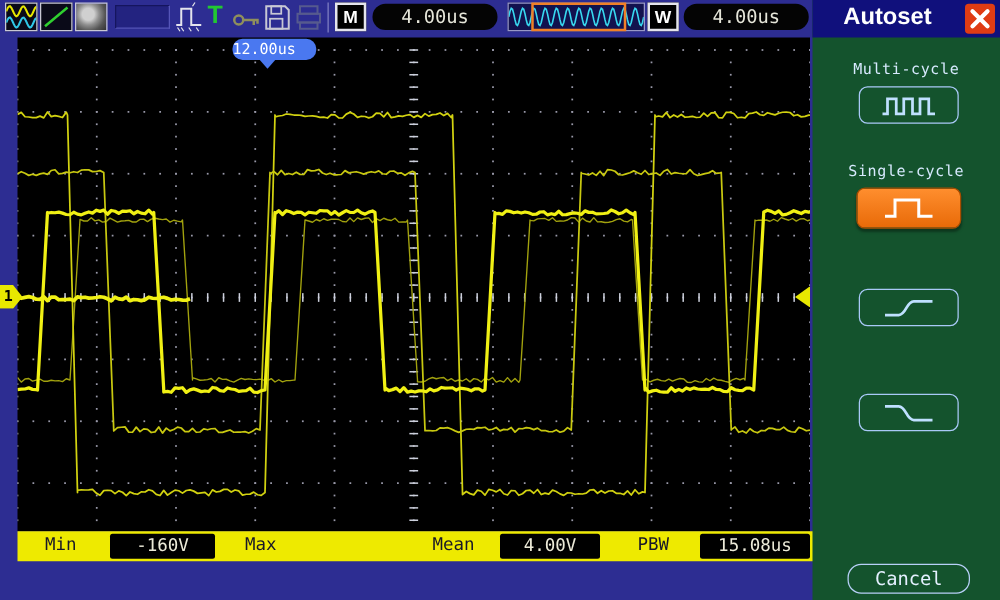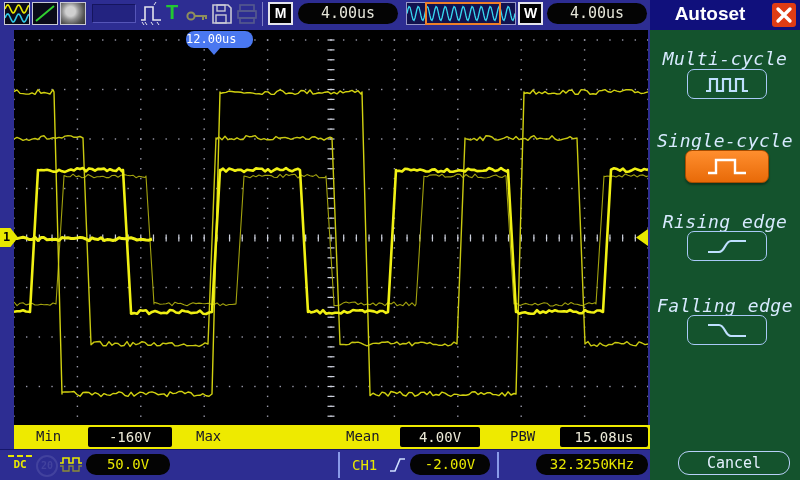--- a/index.html
+++ b/index.html
@@ -45,27 +45,27 @@
   .spill{position:absolute;background:#040404;border-radius:10px;color:#e8e800;font-size:14px;
          height:21px;line-height:21px;text-align:center;top:4px;}
   .sdiv{position:absolute;top:2px;width:2px;height:26px;background:#8a9ae8;}
   .ch1{position:absolute;left:352px;top:7px;color:#e8e800;font-size:14px;}
   
   .panel{position:absolute;left:650px;top:0;width:150px;height:480px;background:#14532d;}
   .phead{position:absolute;left:0;top:0;width:150px;height:30px;background:#10107c;}
   .ptitle{position:absolute;left:0;top:3px;width:120px;text-align:center;color:#fff;
           font:bold 19px "Liberation Sans",sans-serif;}
   .xbtn{position:absolute;left:122px;top:3px;width:24px;height:24px;background:#e03c14;border-radius:3px;}
-  .plabel{position:absolute;width:150px;text-align:center;color:#d8eaff;font-size:18px;letter-spacing:0.5px;font-style:italic;}
+  .plabel{position:absolute;width:150px;text-align:center;color:#d8eaff;font-size:12px;letter-spacing:0.5px;}
   .pbtn{position:absolute;left:37px;width:80px;height:30px;border:1px solid #a9c9f7;border-radius:7px;
         box-sizing:border-box;text-align:center;}
   .pbtn svg{margin-top:3px;}
   .pbtn.sel{left:35px;width:84px;height:33px;background:linear-gradient(#ff8e2e,#e86a08);
             border:1px solid #a84c00;box-shadow:0 2px 2px rgba(0,0,0,.35);}
-  .cancel{position:absolute;left:28px;top:451px;width:112px;height:24px;border:1px solid #b8d0f8;border-radius:11px;
+  .cancel{position:absolute;left:28px;top:451px;width:98px;height:24px;border:1px solid #b8d0f8;border-radius:11px;
           box-sizing:border-box;color:#e4f0ff;font-size:15px;text-align:center;line-height:22px;}
 </style>
 </head>
 <body>
 
 <div class="screen">
 
   <div class="toolbar">
     <div class="ibox" style="left:4px">
       <svg width="24" height="21">
@@ -1064,41 +1064,20 @@
   <div class="mbar">
     <span class="mlabel" style="left:22px">Min</span>
     <span class="mval" style="left:74px;width:84px">-160V</span>
     <span class="mlabel" style="left:182px">Max</span>
     <span class="mlabel" style="left:332px">Mean</span>
     <span class="mval" style="left:386px;width:80px">4.00V</span>
     <span class="mlabel" style="left:496px">PBW</span>
     <span class="mval" style="left:546px;width:88px">15.08us</span>
   </div>
 
-  <div class="sbar">
-    <div class="dc">DC</div>
-    <div class="bw20">20</div>
-    <span style="position:absolute;left:59px;top:5px">
-      <svg width="24" height="19">
-          <path d="M1,8 h3 v-5 h6 v5 h4 v-5 h6 v5 h3" fill="none" stroke="#e8e800" stroke-width="1.6"></path>
-        <path d="M1,11 h3 v5 h6 v-5 h4 v5 h6 v-5 h3" fill="none" stroke="#8a8a38" stroke-width="1.4"></path>
-        </svg>
-    </span>
-    <div class="spill" style="left:86px;width:84px">50.0V</div>
-    <div class="sdiv" style="left:338px"></div>
-    <span class="ch1">CH1</span>
-    <span style="position:absolute;left:388px;top:5px">
-      <svg width="20" height="20">
-          <polyline points="2,16 7,16 12,4 17,4" fill="none" stroke="#cfe0ff" stroke-width="1.6"></polyline>
-        </svg>
-    </span>
-    <div class="spill" style="left:410px;width:80px">-2.00V</div>
-    <div class="sdiv" style="left:497px"></div>
-    <div class="spill" style="left:536px;width:112px">32.3250KHz</div>
-  </div>
 
   <div class="panel">
     <div class="phead">
       <div class="ptitle">Autoset</div>
       <div class="xbtn">
         <svg width="24" height="24">
           <path d="M6,6 L18,18 M18,6 L6,18" stroke="#fff" stroke-width="3.4" stroke-linecap="round"></path>
           </svg>
       </div>
     </div>
@@ -1110,28 +1089,26 @@
         </svg>
     </div>
 
     <div class="plabel" style="top:130px">Single-cycle</div>
     <div class="pbtn sel" style="top:150px">
       <svg width="46" height="25">
         <polyline points="4,19 12,19 12,6 31,6 31,19 42,19" fill="none" stroke="#fff" stroke-width="2.4"></polyline>
         </svg>
     </div>
 
-    <div class="plabel" style="top:211px">Rising edge</div>
     <div class="pbtn" style="top:231px">
       <svg width="46" height="23">
         <path d="M4,17 H15 C21,17 21,6 27,6 H42" fill="none" stroke="#bfe0ff" stroke-width="2.2"></path>
         </svg>
     </div>
 
-    <div class="plabel" style="top:295px">Falling edge</div>
     <div class="pbtn" style="top:315px">
       <svg width="46" height="23">
         <path d="M4,6 H15 C21,6 21,17 27,17 H42" fill="none" stroke="#bfe0ff" stroke-width="2.2"></path>
         </svg>
     </div>
 
     <div class="cancel">Cancel</div>
   </div>
 
 </div>

